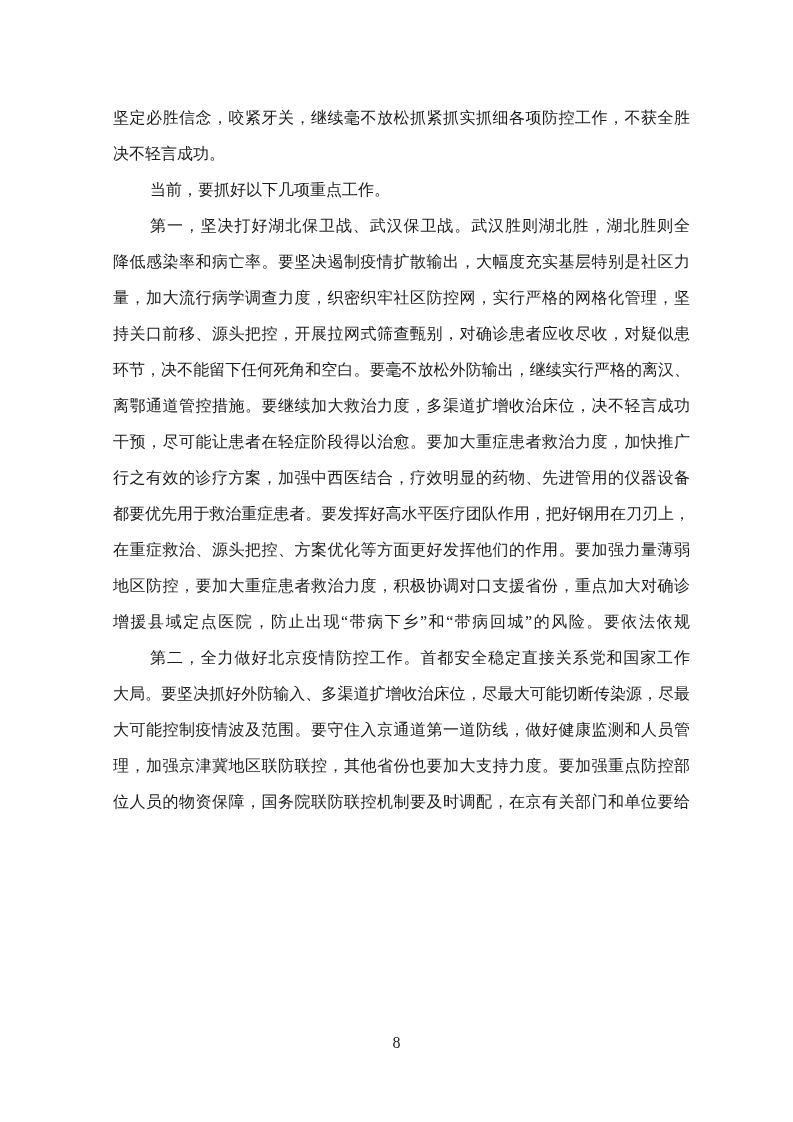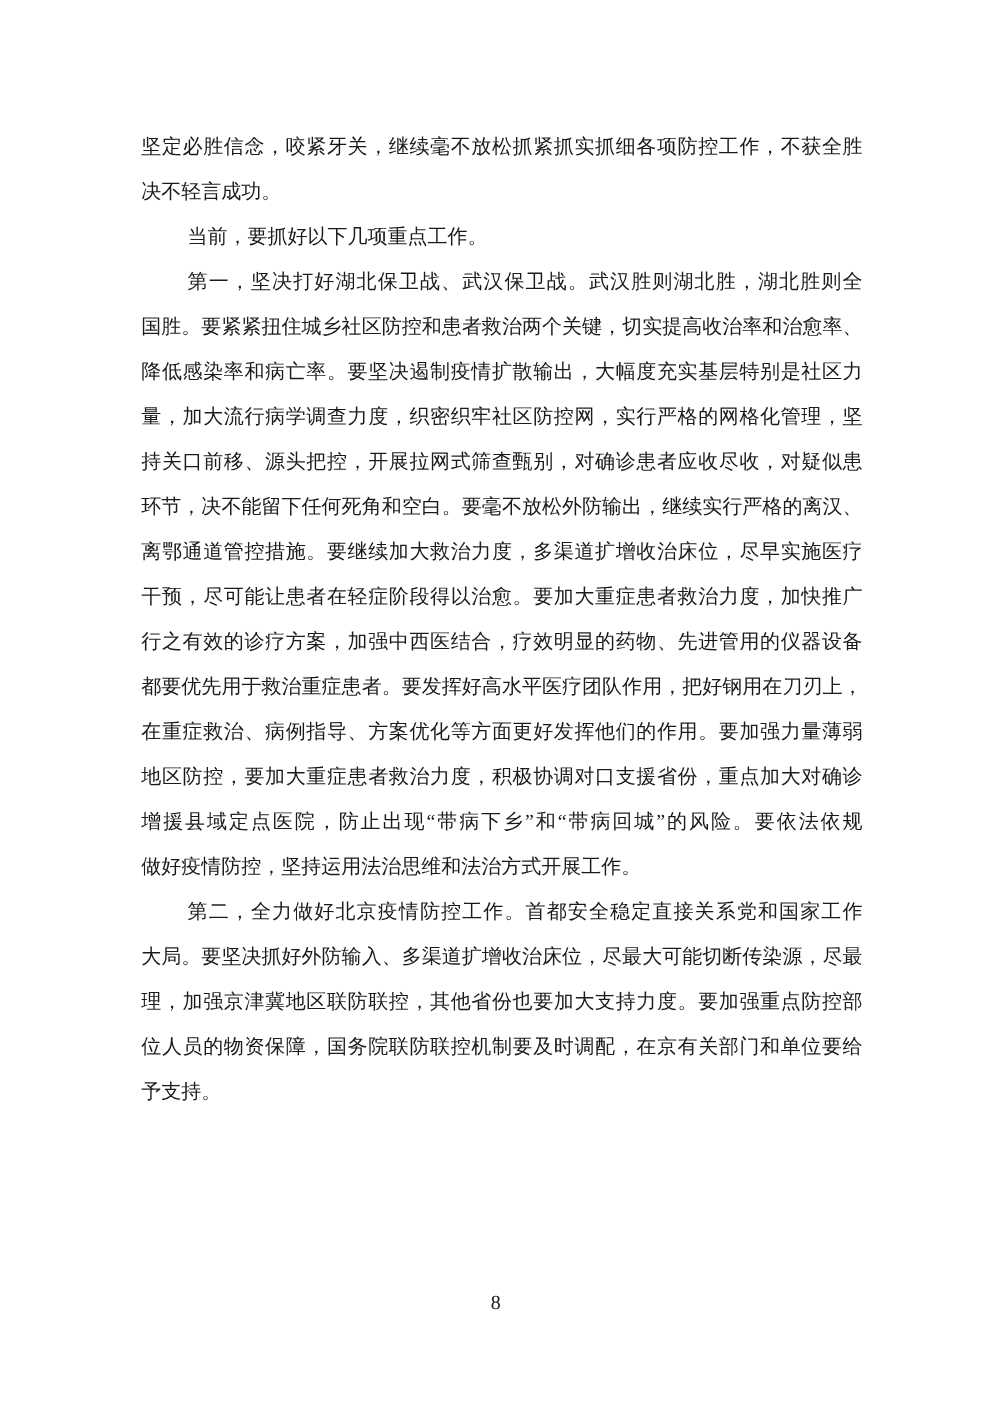--- a/index.html
+++ b/index.html
@@ -57,38 +57,36 @@
   <div class="content">
       <div class="para">
         <div class="line just">坚定必胜信念，咬紧牙关，继续毫不放松抓紧抓实抓细各项防控工作，不获全胜</div>
         <div class="line">决不轻言成功。</div>
       </div>
       <div class="para">
         <div class="line indent">当前，要抓好以下几项重点工作。</div>
       </div>
       <div class="para">
         <div class="line just indent">第一，坚决打好湖北保卫战、武汉保卫战。武汉胜则湖北胜，湖北胜则全</div>
-        <div class="line just">国胜。要紧紧扭住城乡社区防控和患者救治两个关键，切实提高收治率和治愈率、</div>
         <div class="line just">降低感染率和病亡率。要坚决遏制疫情扩散输出，大幅度充实基层特别是社区力</div>
         <div class="line just">量，加大流行病学调查力度，织密织牢社区防控网，实行严格的网格化管理，坚</div>
         <div class="line just">持关口前移、源头把控，开展拉网式筛查甄别，对确诊患者应收尽收，对疑似患</div>
         <div class="line just">环节，决不能留下任何死角和空白。要毫不放松外防输出，继续实行严格的离汉、</div>
-        <div class="line just">离鄂通道管控措施。要继续加大救治力度，多渠道扩增收治床位，尽早实施医疗</div>
+        <div class="line just">离鄂通道管控措施。要继续加大救治力度，多渠道扩增收治床位，决不轻言成功</div>
         <div class="line just">干预，尽可能让患者在轻症阶段得以治愈。要加大重症患者救治力度，加快推广</div>
         <div class="line just">行之有效的诊疗方案，加强中西医结合，疗效明显的药物、先进管用的仪器设备</div>
         <div class="line just">都要优先用于救治重症患者。要发挥好高水平医疗团队作用，把好钢用在刀刃上，</div>
-        <div class="line just">在重症救治、病例指导、方案优化等方面更好发挥他们的作用。要加强力量薄弱</div>
+        <div class="line just">在重症救治、源头把控、方案优化等方面更好发挥他们的作用。要加强力量薄弱</div>
         <div class="line just">地区防控，要加大重症患者救治力度，积极协调对口支援省份，重点加大对确诊</div>
         <div class="line just">增援县域定点医院，防止出现“带病下乡”和“带病回城”的风险。要依法依规</div>
-        <div class="line">做好疫情防控，坚持运用法治思维和法治方式开展工作。</div>
       </div>
       <div class="para">
         <div class="line just indent">第二，全力做好北京疫情防控工作。首都安全稳定直接关系党和国家工作</div>
         <div class="line just">大局。要坚决抓好外防输入、多渠道扩增收治床位，尽最大可能切断传染源，尽最</div>
+        <div class="line just">大可能控制疫情波及范围。要守住入京通道第一道防线，做好健康监测和人员管</div>
         <div class="line just">理，加强京津冀地区联防联控，其他省份也要加大支持力度。要加强重点防控部</div>
         <div class="line just">位人员的物资保障，国务院联防联控机制要及时调配，在京有关部门和单位要给</div>
-        <div class="line">予支持。</div>
       </div>
     </div>
   <div class="footer">
     <span>8</span>
   </div>
 </div>
 
 </body></html>

